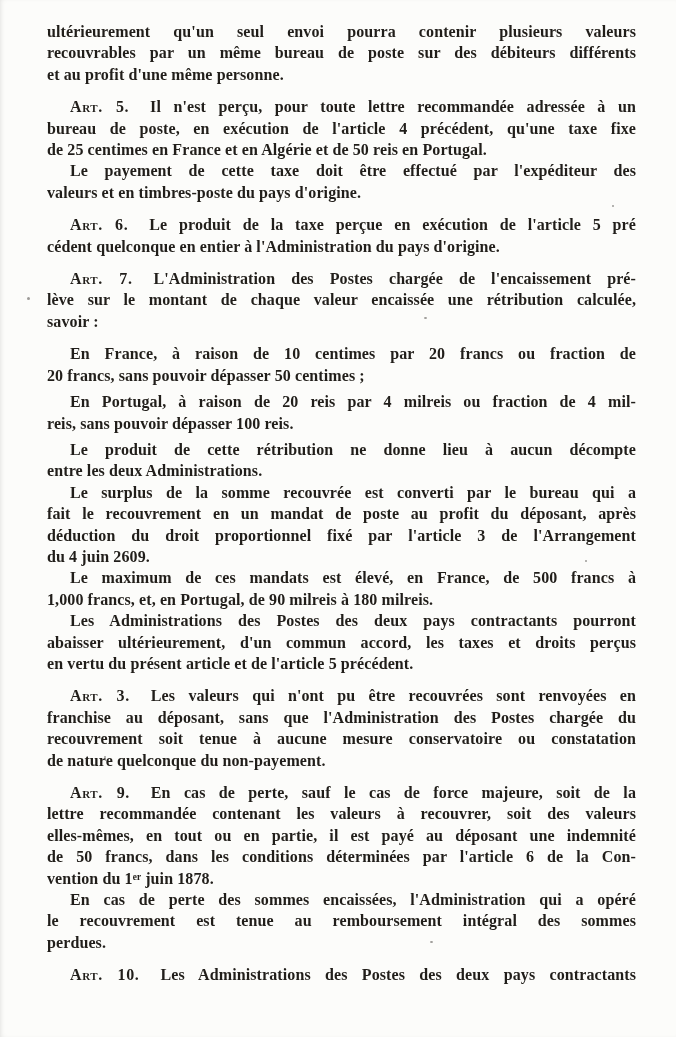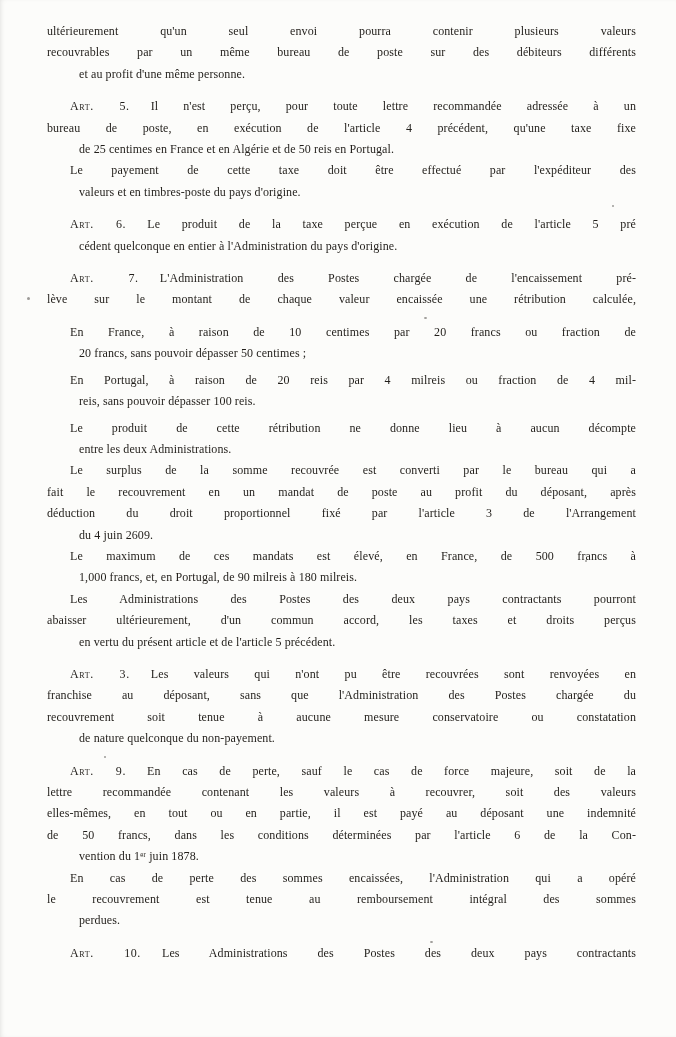--- a/index.html
+++ b/index.html
@@ -27,30 +27,30 @@
     color: var(--ink);
   }
   p.para {
     margin: 0;
     padding: 0;
   }
   p.para.gap-large { margin-top: 11px; }
   p.para.gap-small { margin-top: 5px; }
   .line {
     display: block;
-    font-size: 12px;
+    font-size: 16px;
     line-height: 21.4px;
-    font-weight: normal;
+    font-weight: bold;
     letter-spacing: 0.1px;
     text-align: justify;
     text-align-last: justify;
     white-space: nowrap;
     overflow: hidden;
   }
-  .line.lastline { text-align-last: left; margin-left: 32px; }
+  .line.lastline { text-align-last: left; }
   .para.indent .line.firstline { text-indent: 23px; }
   .art-label {
     font-variant: small-caps;
     letter-spacing: 0.6px;
     padding-right: 21px;
   }
   .speck {
     position: absolute;
     background: rgba(40, 36, 30, 0.45);
     border-radius: 50%;
@@ -75,20 +75,21 @@
         <span class="line firstline">Le payement de cette taxe doit être effectué par l'expéditeur des</span>
         <span class="line lastline">valeurs et en timbres-poste du pays d'origine.</span>
       </p>
       <p class="para gap-large indent">
         <span class="line firstline"><span class="art-label">Art. 6.</span>Le produit de la taxe perçue en exécution de l'article 5 pré</span>
         <span class="line lastline">cédent quelconque en entier à l'Administration du pays d'origine.</span>
       </p>
       <p class="para gap-large indent">
         <span class="line firstline"><span class="art-label">Art. 7.</span>L'Administration des Postes chargée de l'encaissement pré-</span>
         <span class="line">lève sur le montant de chaque valeur encaissée une rétribution calculée,</span>
+        <span class="line lastline">savoir :</span>
       </p>
       <p class="para gap-large indent">
         <span class="line firstline">En France, à raison de 10 centimes par 20 francs ou fraction de</span>
         <span class="line lastline">20 francs, sans pouvoir dépasser 50 centimes ;</span>
       </p>
       <p class="para gap-small indent">
         <span class="line firstline">En Portugal, à raison de 20 reis par 4 milreis ou fraction de 4 mil-</span>
         <span class="line lastline">reis, sans pouvoir dépasser 100 reis.</span>
       </p>
       <p class="para gap-small indent">

